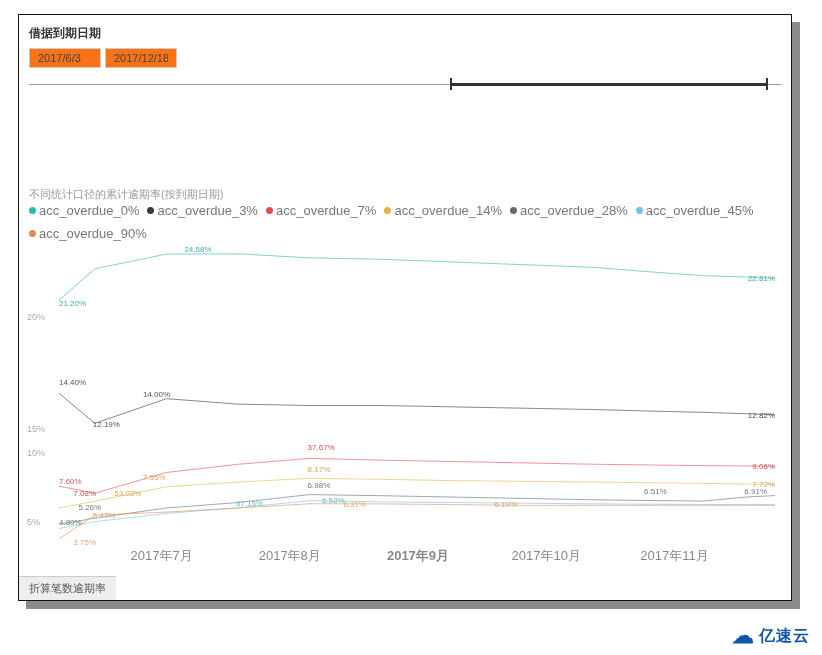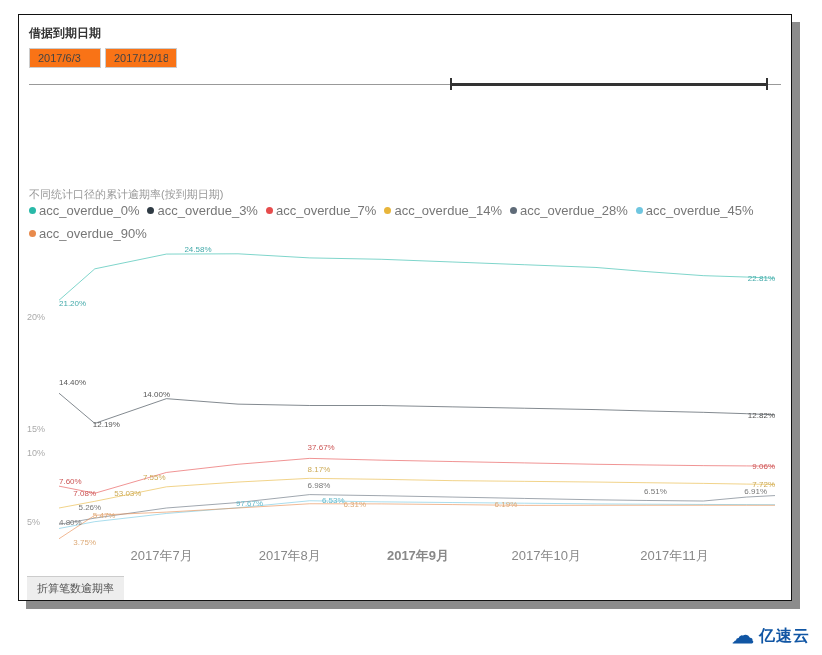--- a/index.html
+++ b/index.html
@@ -128,21 +128,20 @@
   }
   .bottom-tab {
     position: absolute;
     bottom: 0;
     left: 0;
     background: #eee;
     border-top: 1px solid #ccc;
     padding: 4px 10px;
     font-size: 11px;
     color: #555;
-    margin-left: 8px;
   }
   .watermark {
     position: absolute;
     bottom: 6px;
     right: 12px;
     font-size: 16px;
     color: #1156a4;
     font-weight: bold;
     display: flex;
     align-items: center;
@@ -246,21 +245,21 @@
           <div class="data-label" style="left: 0%; top: 79.1667%; transform: translate(0px, -50%); color: rgb(204, 85, 85);">7.60%</div>
           <div class="data-label" style="left: 12%; top: 79.5833%; transform: translate(-2px, -100%); color: rgb(204, 170, 85);">7.55%</div>
           <div class="data-label" style="left: 2%; top: 83%; transform: translate(0px, -50%); color: rgb(204, 85, 85);">7.08%</div>
           <div class="data-label" style="left: 35%; top: 82.0833%; transform: translate(-2px, -100%); color: rgb(119, 119, 119);">6.98%</div>
           <div class="data-label" style="left: 96%; top: 83.7083%; transform: translate(-2px, -100%); color: rgb(119, 119, 119);">6.91%</div>
           <div class="data-label" style="left: 37%; top: 86.6667%; transform: translate(-2px, -100%); color: rgb(102, 187, 204);">6.53%</div>
           <div class="data-label" style="left: 82%; top: 83.75%; transform: translate(-2px, -100%); color: rgb(119, 119, 119);">6.51%</div>
           <div class="data-label" style="left: 8%; top: 84.5833%; transform: translate(-2px, -100%); color: rgb(204, 170, 85);">53.03%</div>
           <div class="data-label" style="left: 40%; top: 87.9167%; transform: translate(-2px, -100%); color: rgb(221, 170, 119);">6.31%</div>
           <div class="data-label" style="left: 60%; top: 87.9167%; transform: translate(-2px, -100%); color: rgb(221, 170, 119); padding-left: 8px;">6.19%</div>
-          <div class="data-label" style="left: 25%; top: 87.4167%; transform: translate(-2px, -100%); color: rgb(102, 187, 204);">97.67%</div>
+          <div class="data-label" style="left: 25%; top: 87.4167%; transform: translate(-2px, -100%); color: rgb(102, 187, 204);">67.15%</div>
           <div class="data-label" style="left: 5%; top: 91.25%; transform: translate(-2px, -100%); color: rgb(221, 170, 119);">5.47%</div>
           <div class="data-label" style="left: 3%; top: 88.75%; transform: translate(-2px, -100%); color: rgb(119, 119, 119);">5.26%</div>
           <div class="data-label" style="left: 0%; top: 91.6667%; transform: translate(0px, -50%); color: rgb(119, 119, 119);">4.80%</div>
           <div class="data-label" style="left: 2%; top: 97.9167%; transform: translate(0px, -50%); color: rgb(221, 170, 119);">3.75%</div>
         </div>
     </div>
   </div>
 
   <div class="bottom-tab">折算笔数逾期率</div>
 </div>

